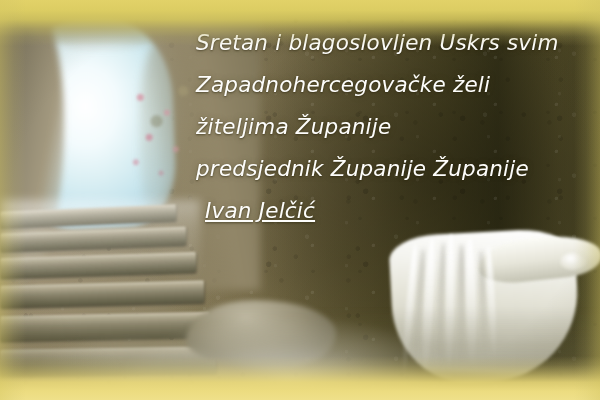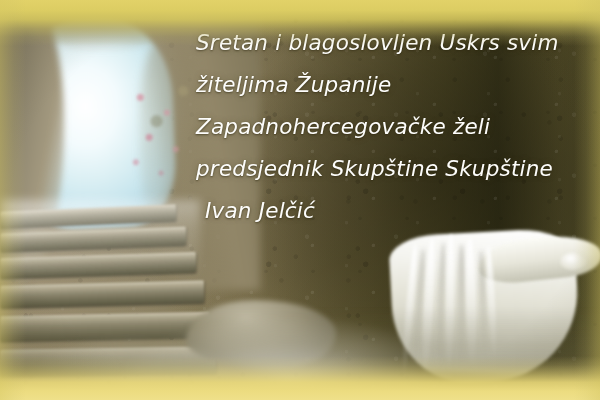--- a/index.html
+++ b/index.html
@@ -246,21 +246,21 @@
     font-weight: 400;
     font-size: 21.5px;
     line-height: 42px;
     color: #fdfdfb;
     white-space: nowrap;
     letter-spacing: 0.2px;
     text-shadow:
       0 1px 2px rgba(40,34,12,0.58),
       0 0 6px rgba(70,60,24,0.35);
   }
-  .line.indent { padding-left: 9px; }
+  .line.indent { padding-left: 9px; text-decoration: underline; }
 </style>
 </head>
 <body>
 
 <div id="card">
 
   <div class="layer" id="rock-base"></div>
   <div class="layer" id="rock-bands"></div>
   <div class="layer" id="rock-speckle"></div>
 
@@ -295,23 +295,23 @@
     <div class="fold" id="fold-4"></div>
     <div class="fold" id="fold-5"></div>
     <div id="shelf-stone"></div>
   </div>
 
   <div id="floor"></div>
   <div class="layer" id="vignette"></div>
 
   <div id="greeting">
     <div class="line">Sretan i blagoslovljen Uskrs svim</div>
+    <div class="line">Zapadnohercegovačke želi</div>
     <div class="line">žiteljima Županije</div>
-    <div class="line">Zapadnohercegovačke želi</div>
-    <div class="line">predsjednik Skupštine Skupštine</div>
+    <div class="line">predsjednik Županije Županije</div>
     <div class="line indent">Ivan Jelčić</div>
   </div>
 
   <div id="band-top"></div>
   <div id="band-bottom"></div>
   <div id="band-left"></div>
   <div id="band-right"></div>
 
 </div>
 

